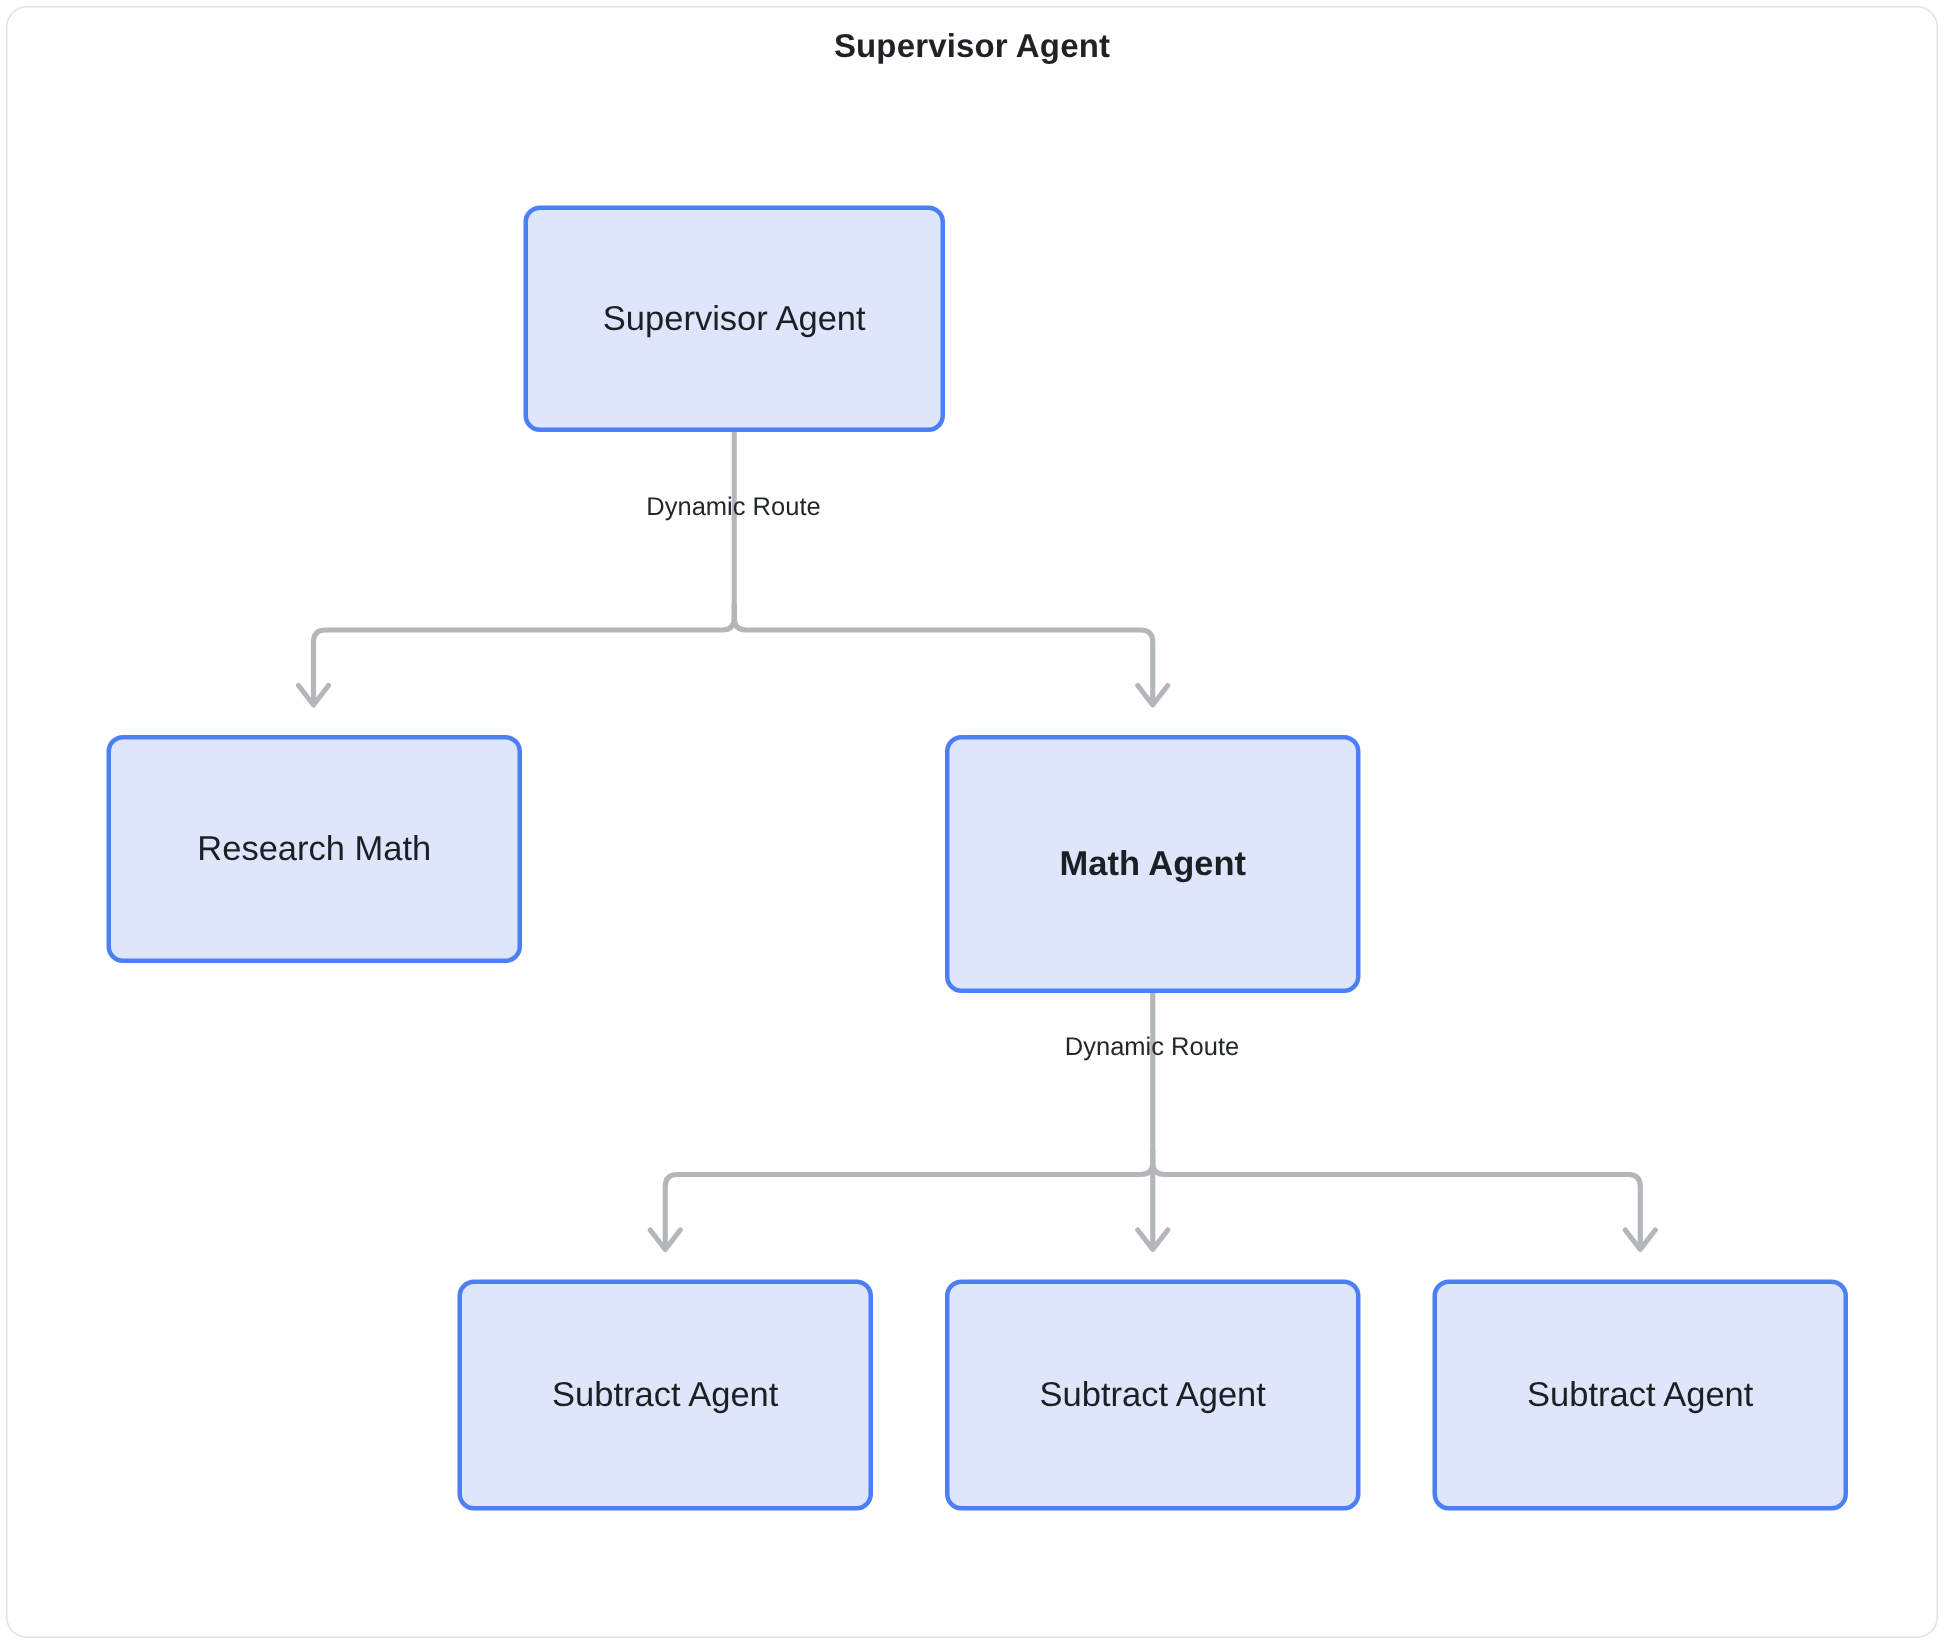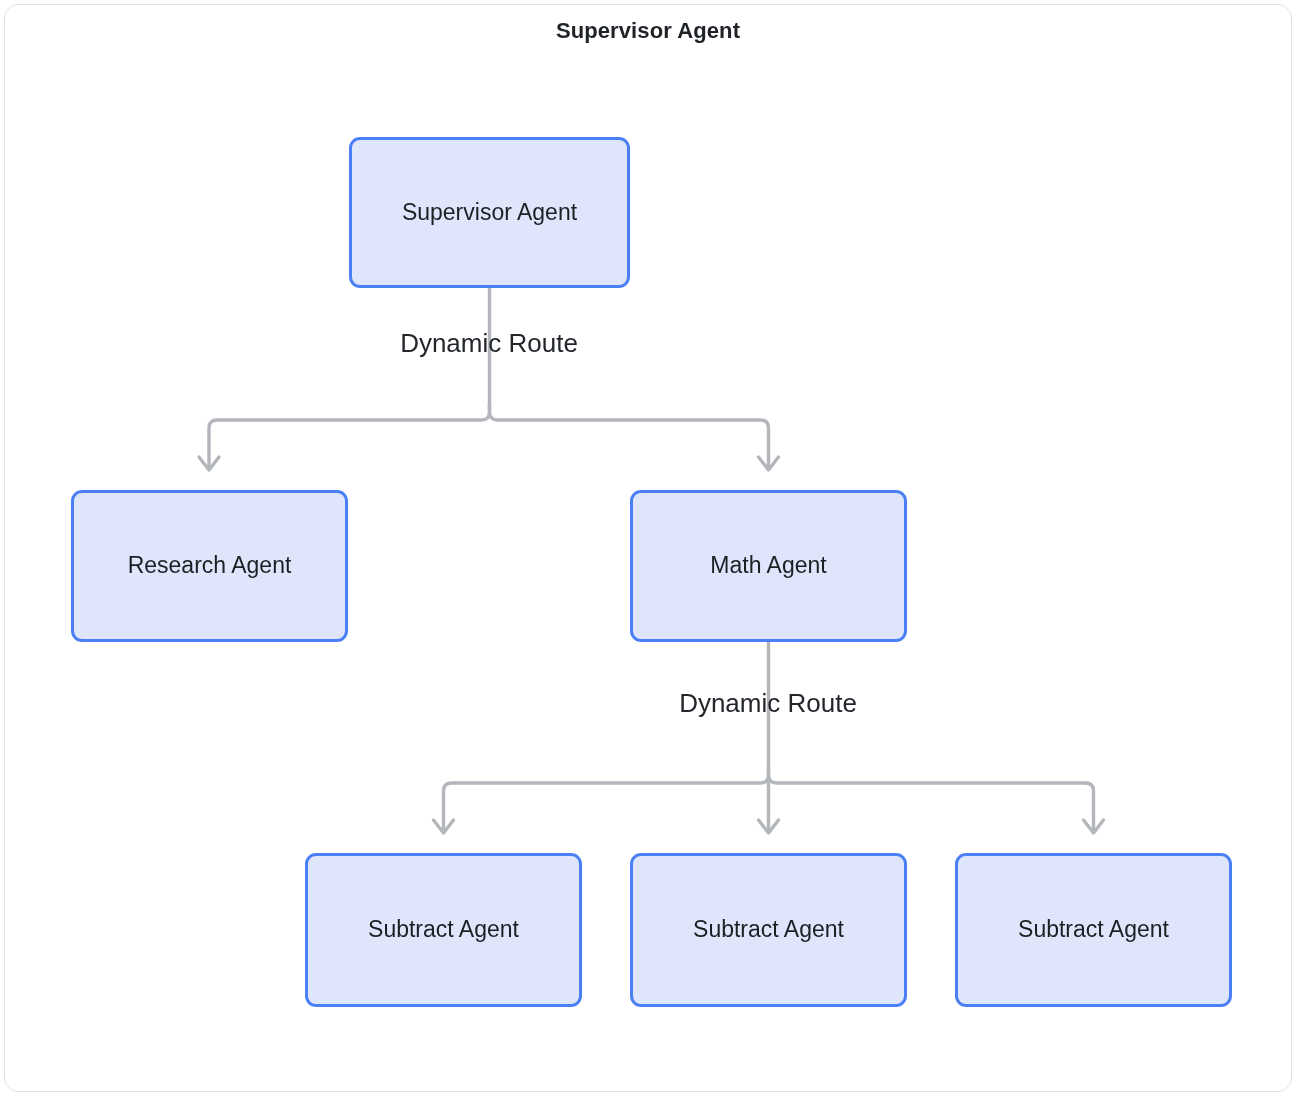--- a/index.html
+++ b/index.html
@@ -59,21 +59,21 @@
     align-items: center;
     justify-content: center;
     color: #1c1f23;
     font-size: 23px;
     font-weight: 400;
     text-align: center;
     line-height: 1.2;
   }
   .edge-label {
     position: absolute;
-    font-size: 26px;
+    font-size: 17px;
     color: #23272c;
     white-space: nowrap;
     text-align: center;
     transform: translateX(-50%);
   }
 </style>
 </head>
 <body>
 
 <div id="canvas">
@@ -104,24 +104,24 @@
       <path d="M 768.5 767 L 768.5 775 Q 768.5 783 776.5 783 L 1085.5 783 Q 1093.5 783 1093.5 791 L 1093.5 830"></path>
       <path d="M 1083.5 820 L 1093.5 833 L 1103.5 820"></path>
     </g>
   </svg>
 
   <div class="node" style="left:349px; top:137px; width:281px; height:151px;">
     <span>Supervisor Agent</span>
   </div>
 
   <div class="node" style="left:71px; top:490px; width:277px; height:152px;">
-    <span>Research Agent</span>
+    <span>Research Math</span>
   </div>
 
-  <div class="node" style="left:630px; top:490px; width:277px; height:152px;">
+  <div class="node" style="left:630px; top:490px; width:277px; height:172px;font-weight:bold;">
     <span>Math Agent</span>
   </div>
 
   <div class="node" style="left:305px; top:853px; width:277px; height:154px;">
     <span>Subtract Agent</span>
   </div>
 
   <div class="node" style="left:630px; top:853px; width:277px; height:154px;">
     <span>Subtract Agent</span>
   </div>

